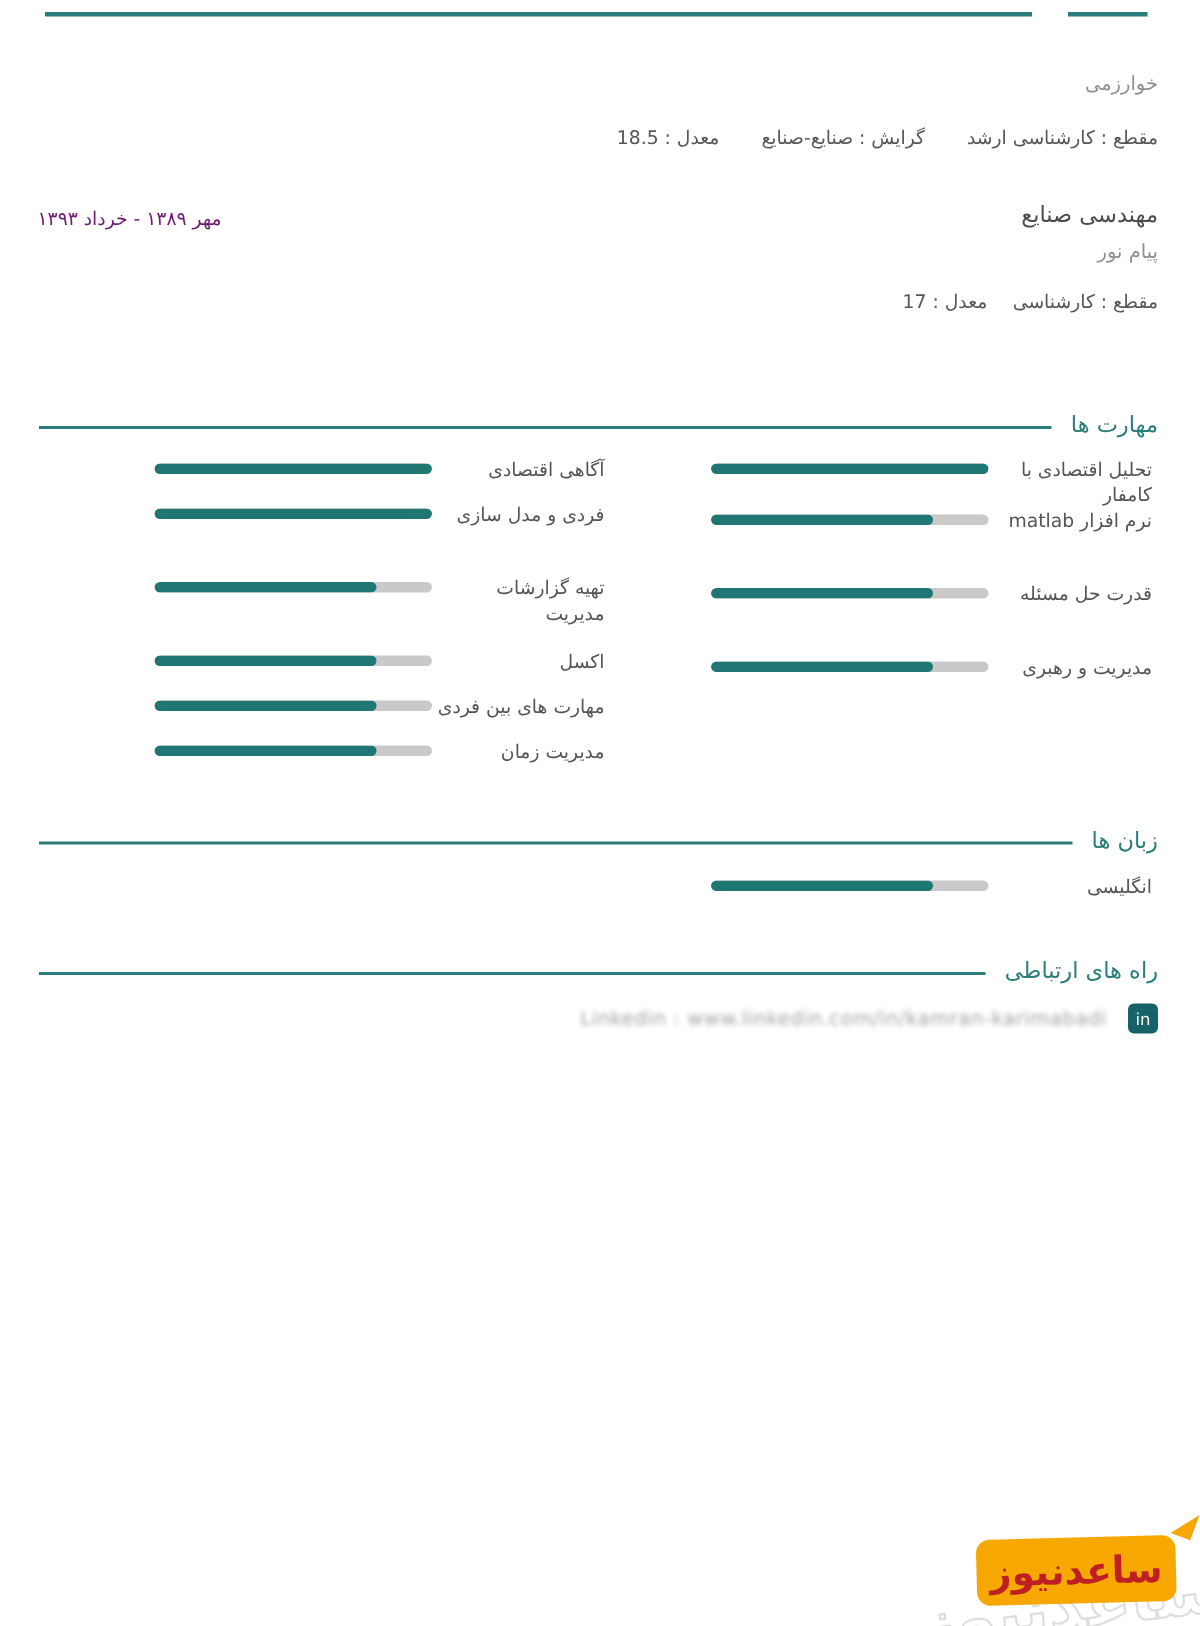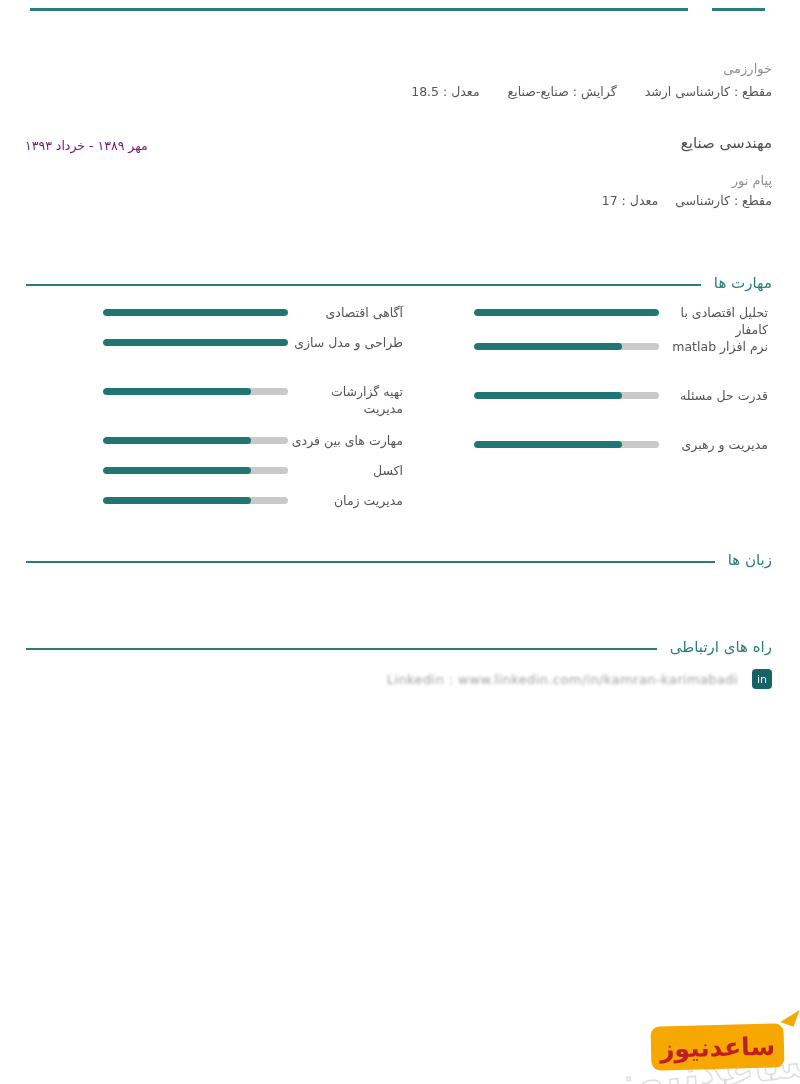--- a/index.html
+++ b/index.html
@@ -6,21 +6,21 @@
   .page{
     position:relative;width:800px;height:1084px;background:#fff;overflow:hidden;
     font-family:"DejaVu Sans","Liberation Sans",sans-serif;
   }
   
   .top-line{position:absolute;top:8px;height:3px;background:var(--teal-title,#2a7d7a);}
   .top-line.seg1{left:30px;width:658px;}
   .top-line.seg2{left:712px;width:53px;}
 
   
-  .inst{position:absolute;right:28px;font-size:13px;color:#8f8f8f;direction:rtl;margin-top:12px;}
+  .inst{position:absolute;right:28px;font-size:13px;color:#8f8f8f;direction:rtl;}
   .inst.e1{top:49px;}
   .inst.e2{top:161px;}
   .edu-title{position:absolute;top:134px;right:28px;font-size:15px;color:#4c4c4c;direction:rtl;text-align:center;}
   .edu-date{position:absolute;top:138px;left:25px;font-size:12.5px;color:#701a75;direction:rtl;}
   .details-row{position:absolute;right:28px;display:flex;direction:rtl;color:#565656;font-size:12.5px;}
   .details-row.e1{top:84px;gap:28px;}
   .details-row.e2{top:193px;gap:17px;}
 
   
   .section-header{position:absolute;left:26px;right:28px;display:flex;align-items:center;gap:13px;direction:rtl;}
@@ -121,56 +121,64 @@
     <div class="bar-track">
       <div class="bar-fill" style="width: 100%;"></div>
     </div>
     <div class="skill-label">آگاهی اقتصادی</div>
   </div>
 
   <div class="skill-row">
     <div class="bar-track">
       <div class="bar-fill" style="width: 100%;"></div>
     </div>
-    <div class="skill-label">طراحی و مدل سازی</div>
+    <div class="skill-label">فردی و مدل سازی</div>
   </div>
 
   <div class="skill-row">
     <div class="bar-track">
       <div class="bar-fill" style="width: 80%;"></div>
     </div>
     <div class="skill-label">تهیه گزارشات مدیریت</div>
   </div>
 
   <div class="skill-row">
     <div class="bar-track">
       <div class="bar-fill" style="width: 80%;"></div>
     </div>
-    <div class="skill-label">مهارت های بین فردی</div>
+    <div class="skill-label">اکسل</div>
   </div>
 
   <div class="skill-row">
     <div class="bar-track">
       <div class="bar-fill" style="width: 80%;"></div>
     </div>
-    <div class="skill-label">اکسل</div>
+    <div class="skill-label">مهارت های بین فردی</div>
   </div>
 
   <div class="skill-row">
     <div class="bar-track">
       <div class="bar-fill" style="width: 80%;"></div>
     </div>
     <div class="skill-label">مدیریت زمان</div>
   </div>
 </div>
 
   <div class="section-header hdr-langs">
     <div class="section-title">زبان ها</div>
     <div class="header-line"></div>
   </div>
+  <div class="lang-col">
+  <div class="skill-row">
+    <div class="bar-track">
+      <div class="bar-fill" style="width: 80%;"></div>
+    </div>
+    <div class="skill-label">انگلیسی</div>
+  </div>
+</div>
 
   <div class="section-header hdr-contact">
     <div class="section-title">راه های ارتباطی</div>
     <div class="header-line"></div>
   </div>
   <div class="linkedin-icon">in</div>
   <div class="linkedin-text">Linkedin : www.linkedin.com/in/kamran-karimabadi</div>
 
   <div class="wm-ghost">ساعدنیوز</div>
   <div class="badge-tail"></div>

